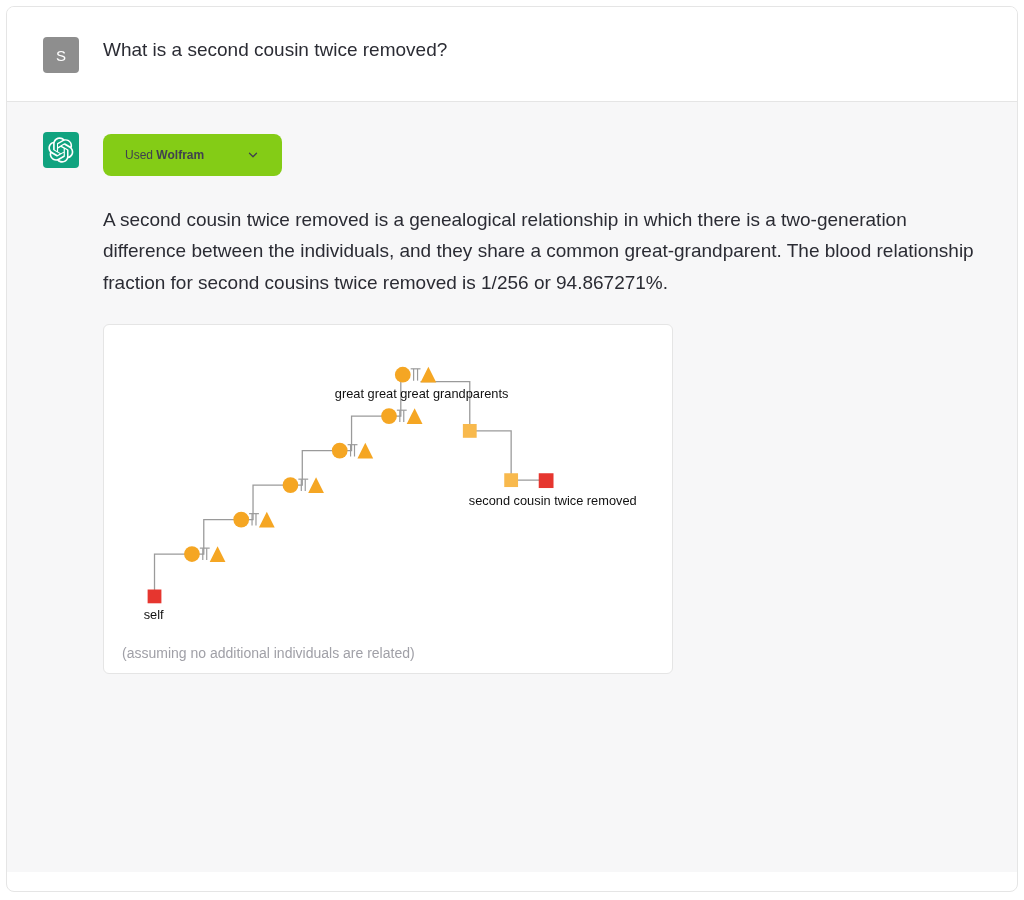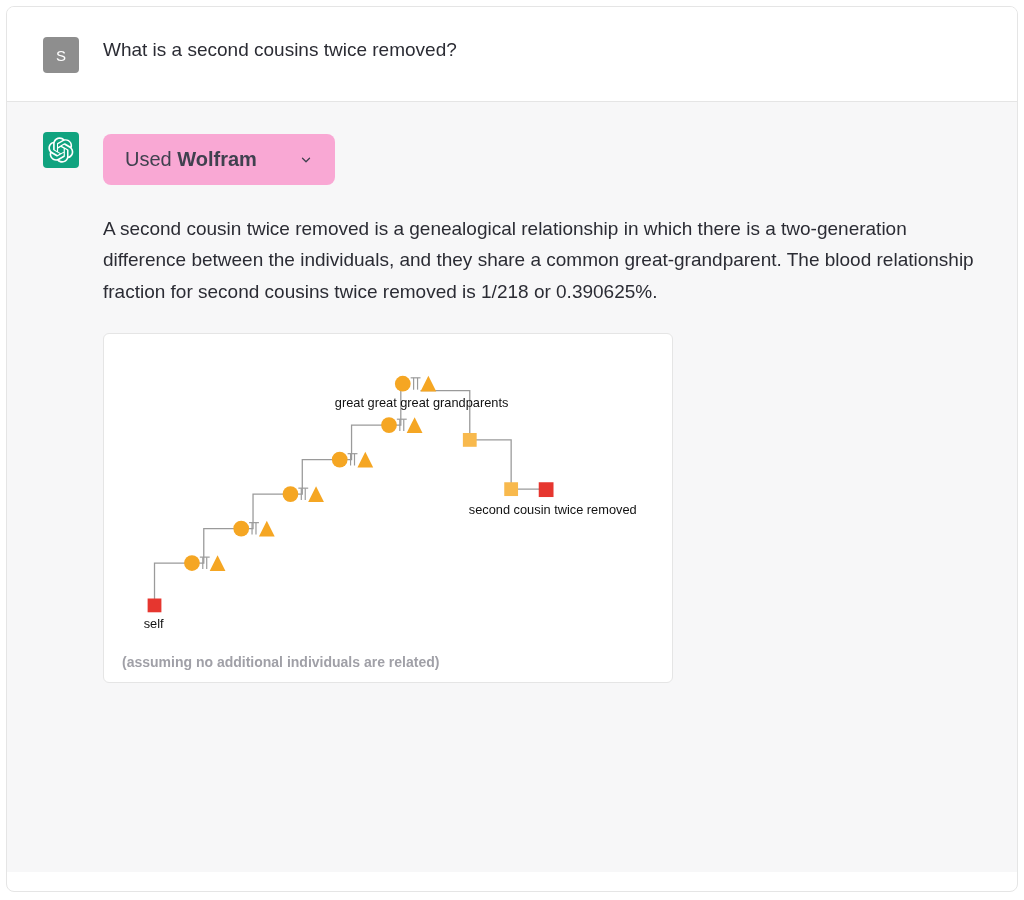--- a/index.html
+++ b/index.html
@@ -54,24 +54,24 @@
     padding-top: 4px;
   }
   .user-text {
     font-size: 19px;
     color: #2b2c34;
     font-weight: 500;
   }
   .plugin-chip {
     display: inline-flex;
     align-items: center;
-    background: #f9a8d4;
+    background: #84cc16;
     border-radius: 8px;
     padding: 14px 22px;
-    font-size: 20px;
+    font-size: 12px;
     color: #40414f;
     gap: 42px;
     margin-bottom: 28px;
     cursor: pointer;
   }
   .plugin-chip .chev { width: 14px; height: 14px; }
   .assistant-text {
     font-size: 19px;
     line-height: 1.65;
     color: #2b2c34;
@@ -82,34 +82,33 @@
     border-radius: 6px;
     background: #ffffff;
     width: 570px;
     padding: 20px 18px 12px 18px;
   }
   .diagram-svg { width: 100%; height: 290px; }
   .caption {
     color: #a0a0a7;
     font-size: 14px;
     margin-top: 6px;
-    font-weight: bold;
   }
 </style>
 </head>
 <body>
 
 <div class="container">
 
   <div class="message-row user-row">
     <div class="avatar avatar-user">
       <span>S</span>
     </div>
     <div class="content">
-      <div class="user-text">What is a second cousins twice removed?</div>
+      <div class="user-text">What is a second cousin twice removed?</div>
     </div>
   </div>
 
   <div class="message-row assistant-row">
     <div class="avatar avatar-assistant">
       <svg viewBox="0 0 41 41" fill="none">
         <path d="M37.5 16.8c.9-2.7.6-5.7-.8-8.2-2.2-3.8-6.6-5.8-10.9-4.9C23.9 1.6 21.1.4 18.2.5c-4.4 0-8.3 2.8-9.7 7C5.7 8 3.3 9.8 1.9 12.3c-2.2 3.8-1.7 8.6 1.2 11.9-.9 2.7-.6 5.7.9 8.2 2.2 3.8 6.6 5.8 10.9 4.9 1.9 2.1 4.6 3.3 7.5 3.3 4.4 0 8.3-2.8 9.7-7 2.8-.6 5.2-2.3 6.5-4.8 2.2-3.8 1.7-8.6-1.2-11.9v-.1ZM22.5 38c-1.8 0-3.5-.6-4.9-1.8l.2-.1 8.1-4.7c.4-.2.7-.7.7-1.2V18.8l3.4 2v9.5c0 4.3-3.3 7.7-7.6 7.7ZM6.1 31c-.9-1.5-1.2-3.3-.9-5.1l.2.1 8.1 4.7c.4.2.9.2 1.3 0l9.9-5.7v4L16.5 34c-3.7 2-8.4.7-10.4-3ZM4 13.3c.9-1.5 2.3-2.7 4-3.4v9.7c0 .5.3.9.7 1.2l9.9 5.7-3.4 2-8.1-4.7c-3.7-2.1-5-6.8-3-10.5Zm27.9 6.5-9.9-5.7 3.4-2 8.1 4.7c3.7 2.1 5 6.8 2.9 10.5-.9 1.5-2.3 2.7-4 3.4v-9.7c0-.5-.3-.9-.7-1.2h.2Zm3.4-5.1-.2-.1-8.1-4.7c-.4-.2-.9-.2-1.3 0l-9.9 5.7v-4L24 6.6c3.7-2.1 8.4-.8 10.5 2.9.9 1.5 1.2 3.4.8 5.1v.1ZM14 22.2l-3.4-2v-9.5c0-4.3 3.5-7.7 7.7-7.7 1.8 0 3.5.6 4.9 1.8l-.2.1-8.1 4.7c-.4.2-.7.7-.7 1.2l-.1 11.4Zm1.9-4 4.4-2.5 4.4 2.5v5.1l-4.4 2.5-4.4-2.5v-5.1Z" fill="#fff"></path>
       </svg>
     </div>
     <div class="content">
@@ -117,21 +116,21 @@
       <div class="plugin-chip">
         <span>
           <span>Used </span><b>Wolfram</b>
         </span>
         <svg class="chev" viewBox="0 0 24 24">
           <path d="M6 9l6 6 6-6" stroke="#40414f" stroke-width="2.2" fill="none" stroke-linecap="round" stroke-linejoin="round"></path>
         </svg>
       </div>
 
       <div class="assistant-text">
-        <p>A second cousin twice removed is a genealogical relationship in which there is a two-generation difference between the individuals, and they share a common great-grandparent. The blood relationship fraction for second cousins twice removed is 1/218 or 0.390625%.</p>
+        <p>A second cousin twice removed is a genealogical relationship in which there is a two-generation difference between the individuals, and they share a common great-grandparent. The blood relationship fraction for second cousins twice removed is 1/256 or 94.867271%.</p>
       </div>
 
       <div class="diagram-card">
         <svg class="diagram-svg" viewBox="0 0 540 290">
 
           <polyline points="33,253 33,210 83,210 83,175 133,175 133,140 183,140 183,105 233,105 233,70 283,70 283,35" fill="none" stroke="#9a9a9a" stroke-width="1.3"></polyline>
 
           <polyline points="303,35 353,35 353,85 395,85 395,135 430,135" fill="none" stroke="#9a9a9a" stroke-width="1.3"></polyline>
 
           <rect x="26" y="246" width="14" height="14" fill="#e6362f"></rect>

